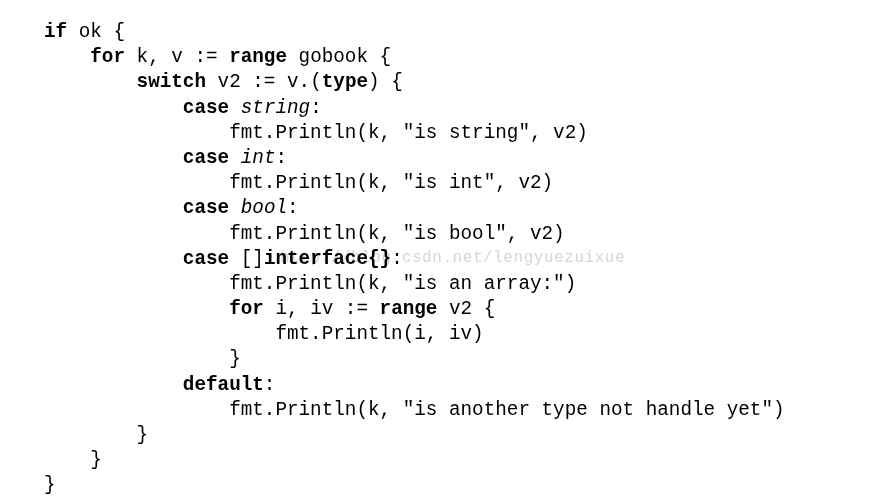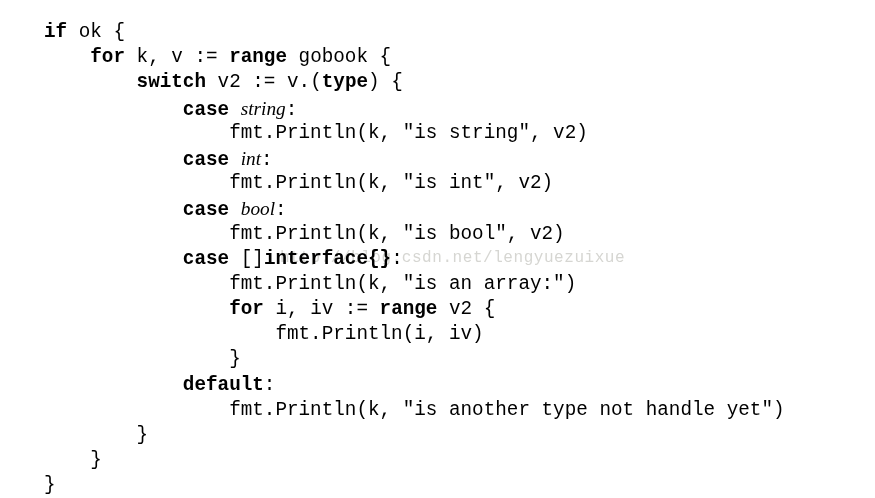--- a/index.html
+++ b/index.html
@@ -24,21 +24,21 @@
     line-height: 25.2px;
     color: #000000;
     white-space: pre;
     z-index: 2;
   }
   .code-line {
     display: block;
     height: 25.2px;
   }
   .tok-b { font-weight: bold; }
-  .tok-i { font-style: italic; font-family: Liberation Serif, serif; }
+  .tok-i { font-style: italic; }
   .tok-n { font-weight: normal; font-style: normal; }
   .watermark {
     position: absolute;
     left: 280px;
     top: 249px;
     font-family: "Liberation Mono", "DejaVu Serif", monospace;
     font-size: 16px;
     line-height: 18px;
     letter-spacing: 0.55px;
     color: #d6d6d2;

